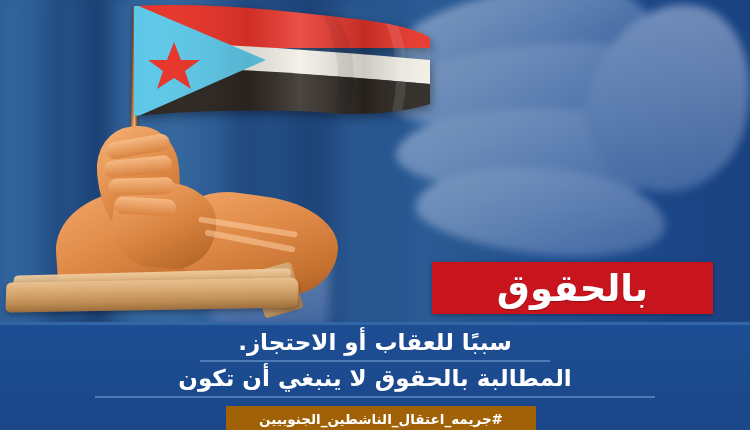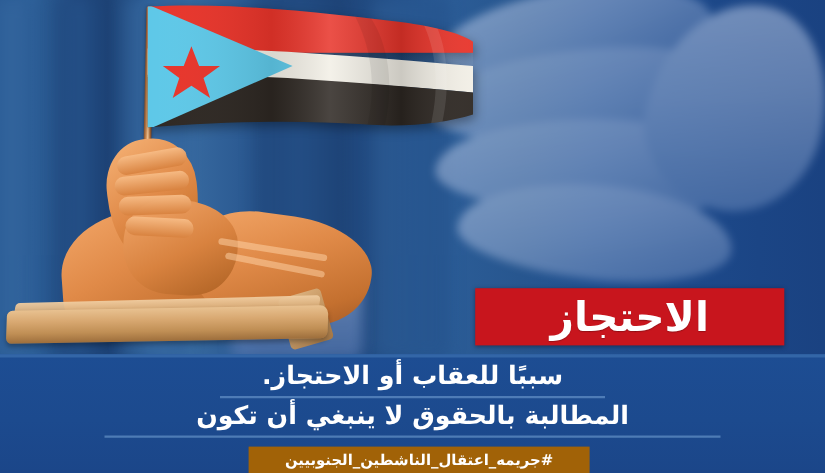--- a/index.html
+++ b/index.html
@@ -220,21 +220,21 @@
       <div class="tendon t1"></div>
       <div class="tendon t2"></div>
     </div>
 
     <div class="baseEdge"></div>
     <div class="base2"></div>
     <div class="base"></div>
   </div>
 
   <div class="redbanner">
-    <span class="txt">الاحتجاز</span>
+    <span class="txt">بالحقوق</span>
   </div>
 
   <div class="blueband">
     <div class="bandTopLine"></div>
     <div class="caption">
       <span class="capline second">سببًا للعقاب أو الاحتجاز.</span>
       <span class="capline">المطالبة بالحقوق لا ينبغي أن تكون</span>
     </div>
   </div>
 

